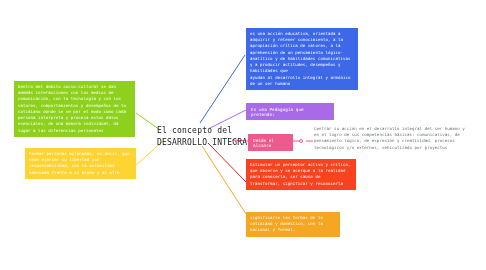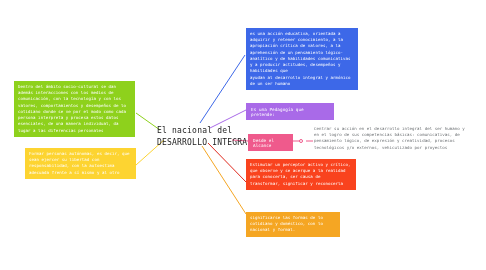--- a/index.html
+++ b/index.html
@@ -78,21 +78,21 @@
     <path d="M 210 128 L 246 110" stroke="#a96ae8" stroke-width="1" fill="none"></path>
     <path d="M 232 140 L 248 141" stroke="#ef5a8c" stroke-width="1" fill="none"></path>
     <path d="M 208 143 L 246 182" stroke="#e02a1e" stroke-width="1" fill="none"></path>
     <path d="M 202 146 L 246 214" stroke="#f5a623" stroke-width="1" fill="none"></path>
     <path d="M 160 130 L 136 113" stroke="#8ed11c" stroke-width="1" fill="none"></path>
     <path d="M 164 140 L 136 165" stroke="#fdd431" stroke-width="1" fill="none"></path>
     <line x1="293" y1="141" x2="300" y2="141" stroke="#ef5a8c" stroke-width="1"></line>
     <line x1="306" y1="141" x2="313" y2="141" stroke="#ef5a8c" stroke-width="1"></line>
   </svg>
 
-  <div id="root" style="left:157px; top:125px;"><span>El nacional del</span>
+  <div id="root" style="left:157px; top:125px;"><span>El concepto del</span>
 <span>DESARROLLO INTEGRAL</span></div>
 
   <div class="node" style="left:246px; top:28px; width:112px; background:#3d68e8;">es una acción educativa, orientada a adquirir y retener conocimiento, a la apropiación crítica de valores, a la aprehensión de un pensamiento lógico-analítico y de habilidades comunicativas y a producir actitudes, desempeños y habilidades que
 ayudan al desarrollo integral y armónico de un ser humano</div>
 
   <div class="node pill" style="left:246px; top:103px; width:88px; background:#a96ae8;">Es una Pedagogía que pretende:</div>
 
   <div class="node pill" style="left:248px; top:134px; width:45px; background:#ef5a8c;">Desde el Alcance</div>
 
   <div class="port" style="left:299px; top:139px;"></div>

